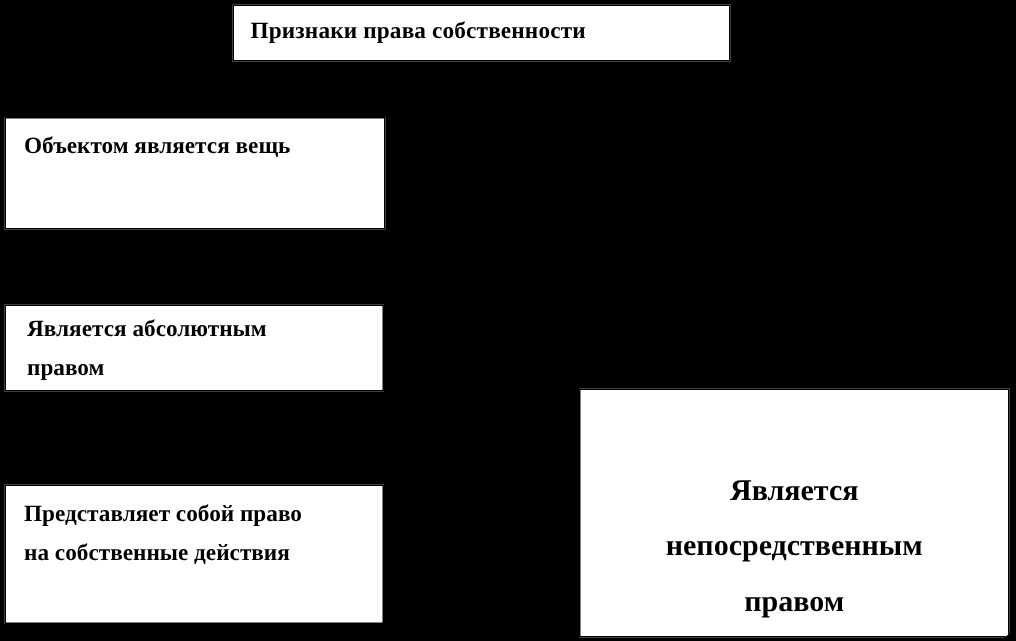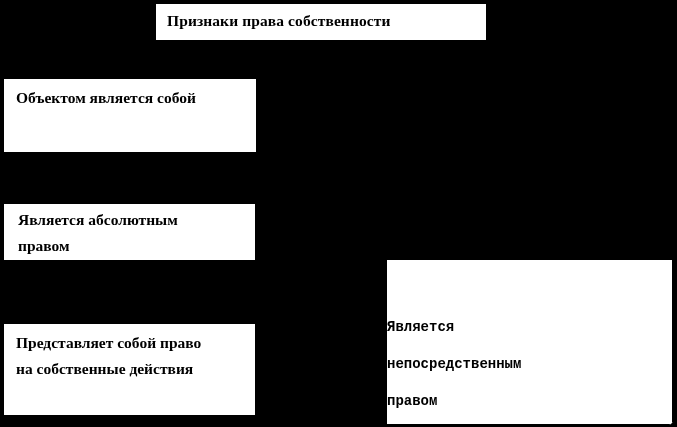--- a/index.html
+++ b/index.html
@@ -99,38 +99,37 @@
     padding: 9px 0 0 9px;
   }
 
   #node-direct {
     left: 386px;
     top: 259px;
     width: 287px;
     height: 166px;
   }
   #node-direct .node-text {
-    font-size: 14px;
+    font-size: 20px;
     line-height: 37px;
     padding: 49px 0 0 0;
-    text-align: left;
-    font-family: Liberation Mono, monospace;
+    text-align: center;
   }
 </style>
 </head>
 <body>
 
 <div id="diagram-canvas">
 
   <div class="node-box" id="node-title">
     <span class="node-text">Признаки права собственности</span>
   </div>
 
   <div class="node-box" id="node-object">
-    <span class="node-text">Объектом является собой</span>
+    <span class="node-text">Объектом является вещь</span>
   </div>
 
   <div class="node-box" id="node-absolute">
     <span class="node-text">Является абсолютным
 правом</span>
   </div>
 
   <div class="node-box" id="node-own-actions">
     <span class="node-text">Представляет собой право
 на собственные действия</span>

